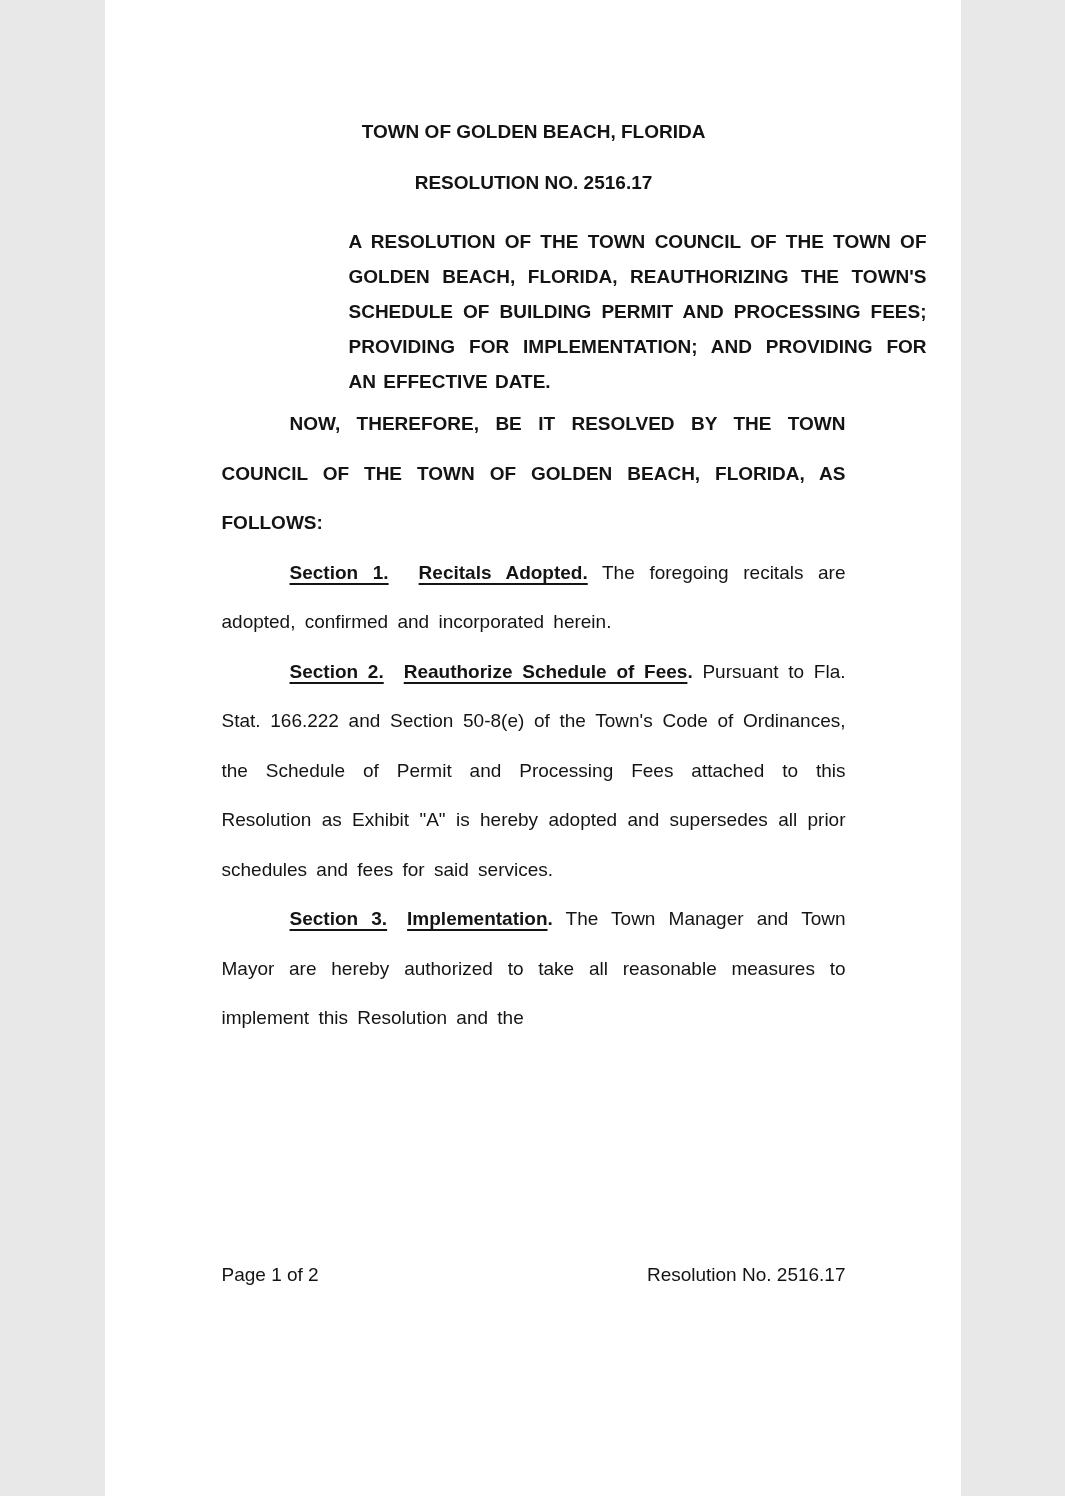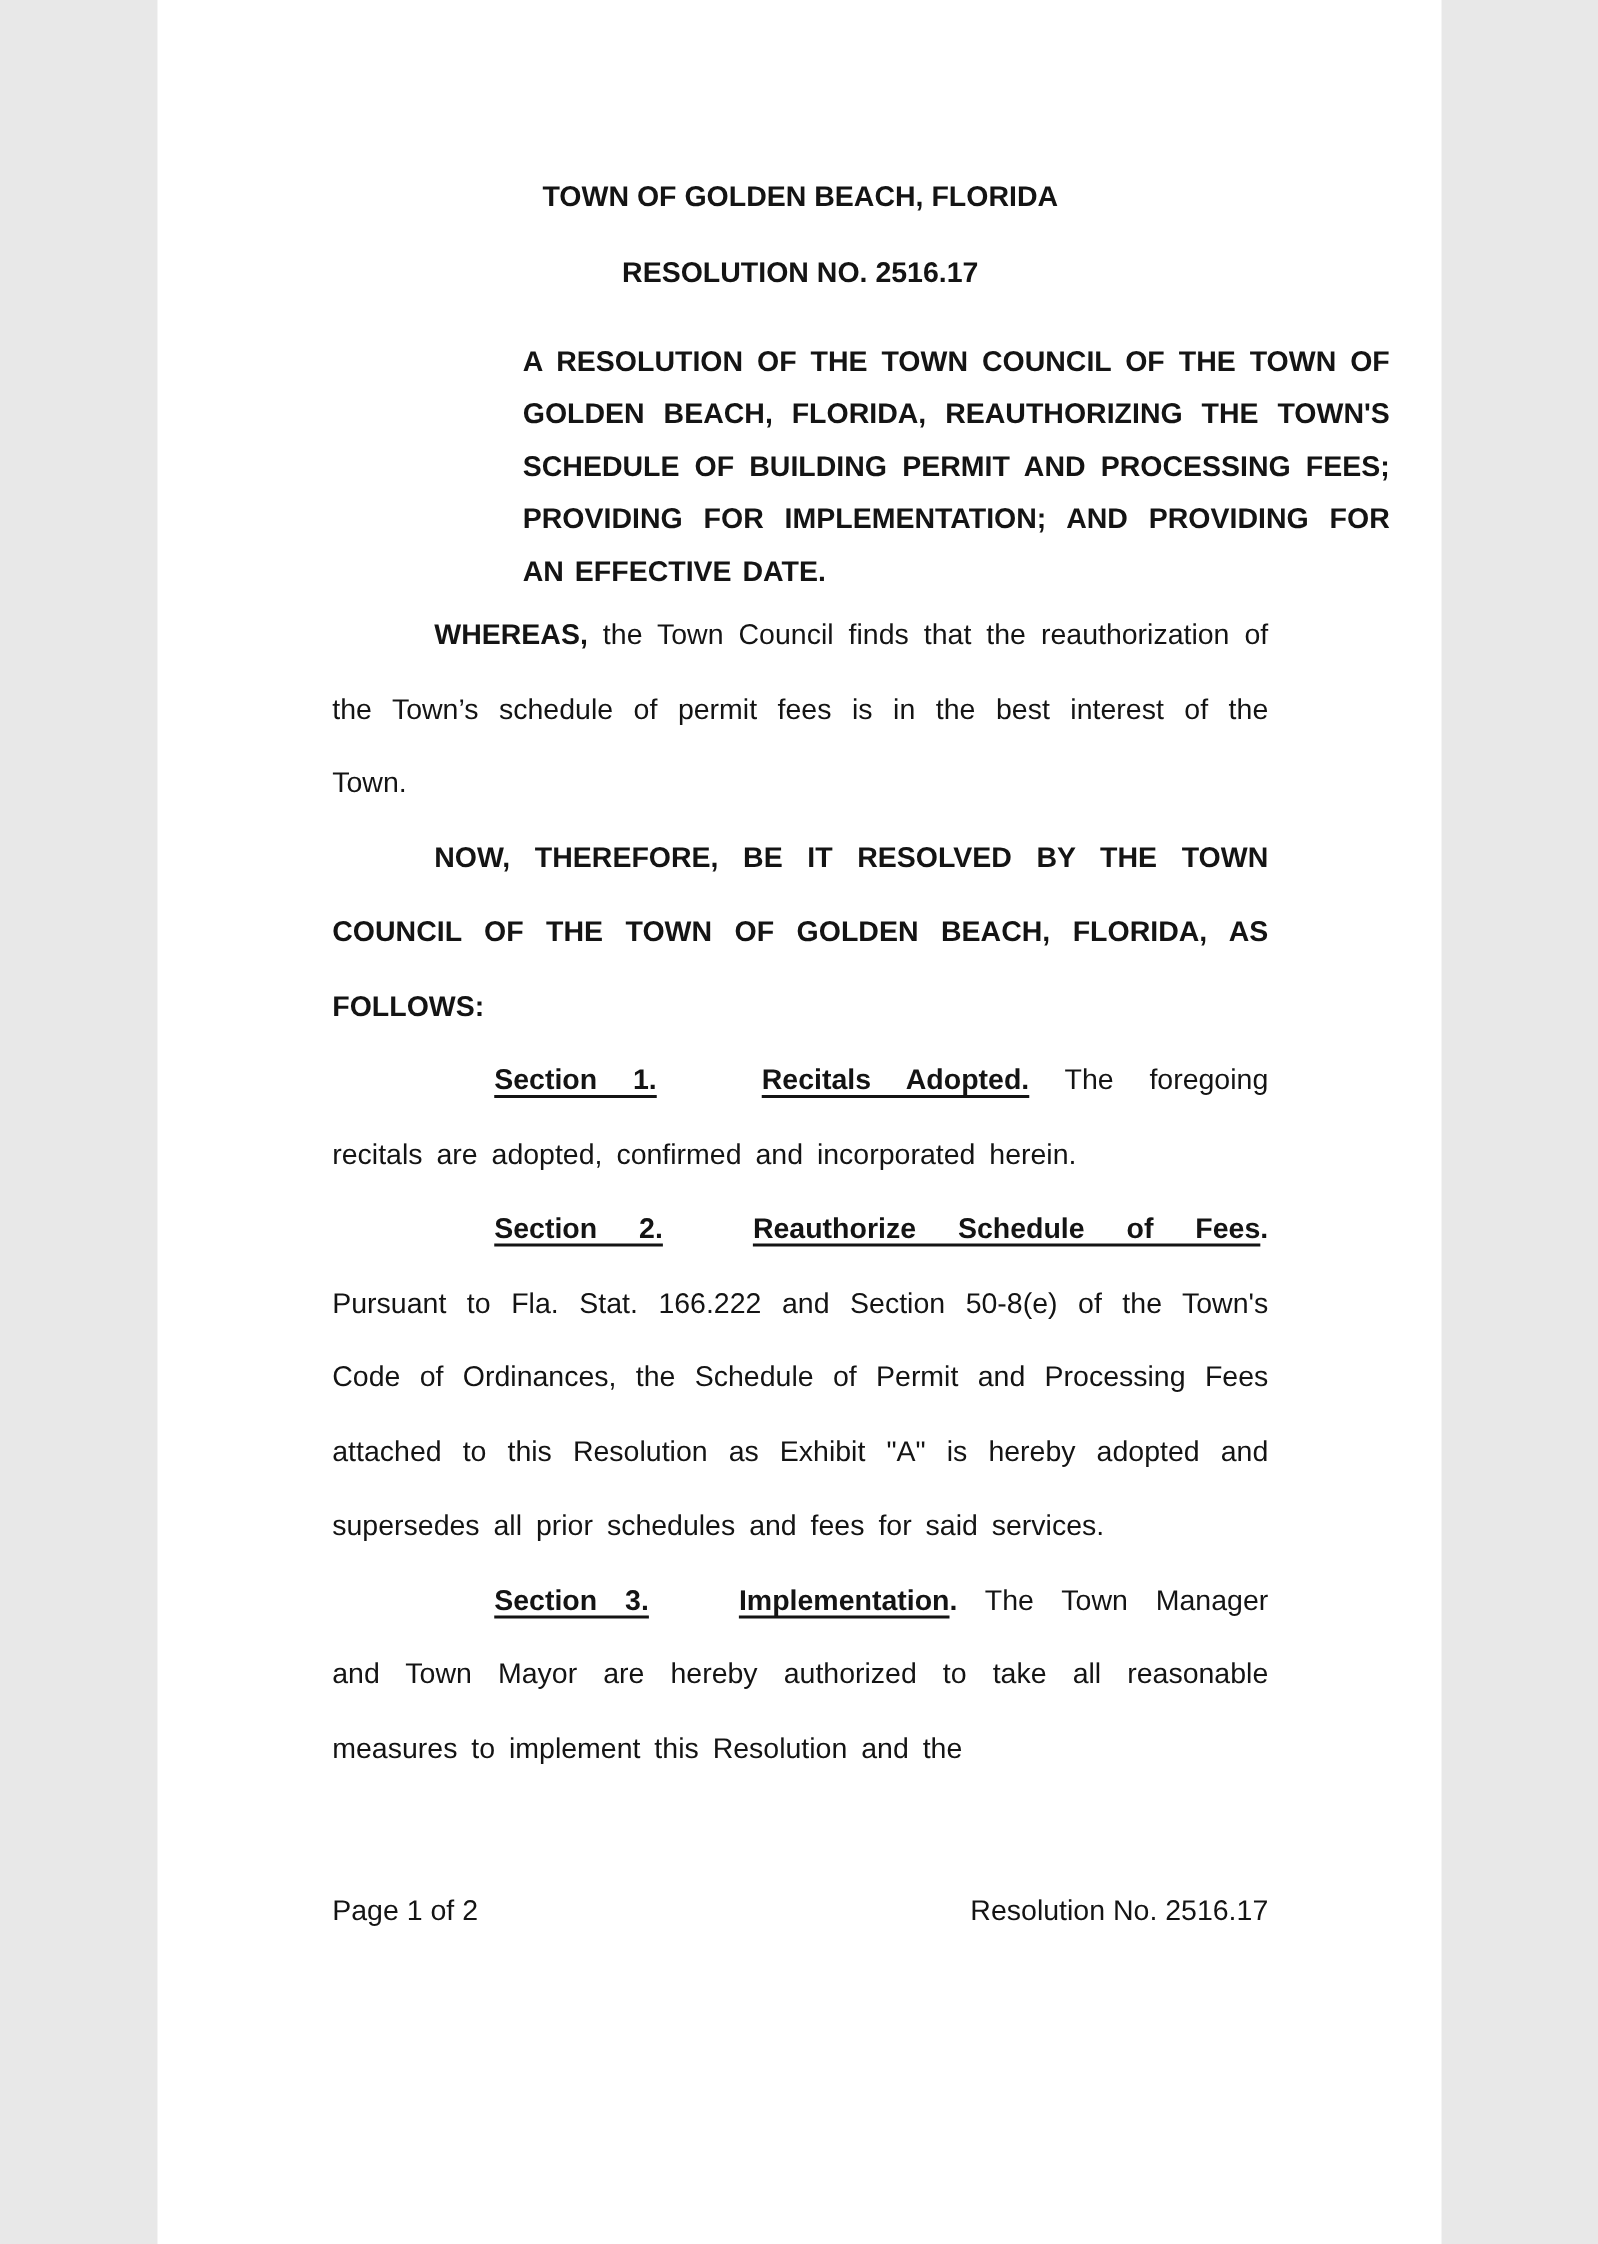--- a/index.html
+++ b/index.html
@@ -41,21 +41,20 @@
     text-align: justify;
     text-indent: 68px;
     line-height: 49.5px;
     word-spacing: 4px;
   }
   .bp.first { margin-top: 12px; }
   .ul {
     text-decoration: underline;
     text-decoration-thickness: 2px;
     text-underline-offset: 4px;
-    margin-left: 40px;
   }
   .gap-lg { display: inline-block; width: 30px; }
   .gap-sm { display: inline-block; width: 20px; }
   .footer {
     position: absolute;
     top: 1264px;
     left: 117px;
     right: 115px;
     height: 24px;
     line-height: 22px;
@@ -85,21 +84,20 @@
   <div class="content">
 
     <p class="h-center">TOWN OF GOLDEN BEACH, FLORIDA</p>
 
     <p class="h-center h2"><span>RESOLUTION NO. </span><span class="num-underline">2516.17</span></p>
 
     <p class="title-block">A RESOLUTION OF THE TOWN COUNCIL OF THE TOWN OF GOLDEN BEACH, FLORIDA, REAUTHORIZING THE TOWN'S SCHEDULE OF BUILDING PERMIT AND PROCESSING FEES; PROVIDING FOR IMPLEMENTATION; AND PROVIDING FOR AN EFFECTIVE DATE.</p>
 
 
 
-    <p class="bp"><b>WHEREAS,</b><span> the Town Council finds that the reauthorization of the Town’s schedule of permit fees is in the best interest of the Town.</span></p>
 
     <p class="bp"><b>NOW, THEREFORE, BE IT RESOLVED BY THE TOWN COUNCIL OF THE TOWN OF GOLDEN BEACH, FLORIDA, AS FOLLOWS:</b></p>
 
     <p class="bp"><b class="ul">Section 1.</b><span class="gap-lg"></span><b class="ul">Recitals Adopted.</b><b></b><span> The foregoing recitals are adopted, confirmed and incorporated herein.</span></p>
 
     <p class="bp"><b class="ul">Section 2.</b><span class="gap-sm"></span><b class="ul">Reauthorize Schedule of Fees</b><b>.</b><span> Pursuant to Fla. Stat. 166.222 and Section 50-8(e) of the Town's Code of Ordinances, the Schedule of Permit and Processing Fees attached to this Resolution as Exhibit "A" is hereby adopted and supersedes all prior schedules and fees for said services.</span></p>
 
     <p class="bp"><b class="ul">Section 3.</b><span class="gap-sm"></span><b class="ul">Implementation</b><b>.</b><span> The Town Manager and Town Mayor are hereby authorized to take all reasonable measures to implement this Resolution and the</span></p>
 
   </div>

